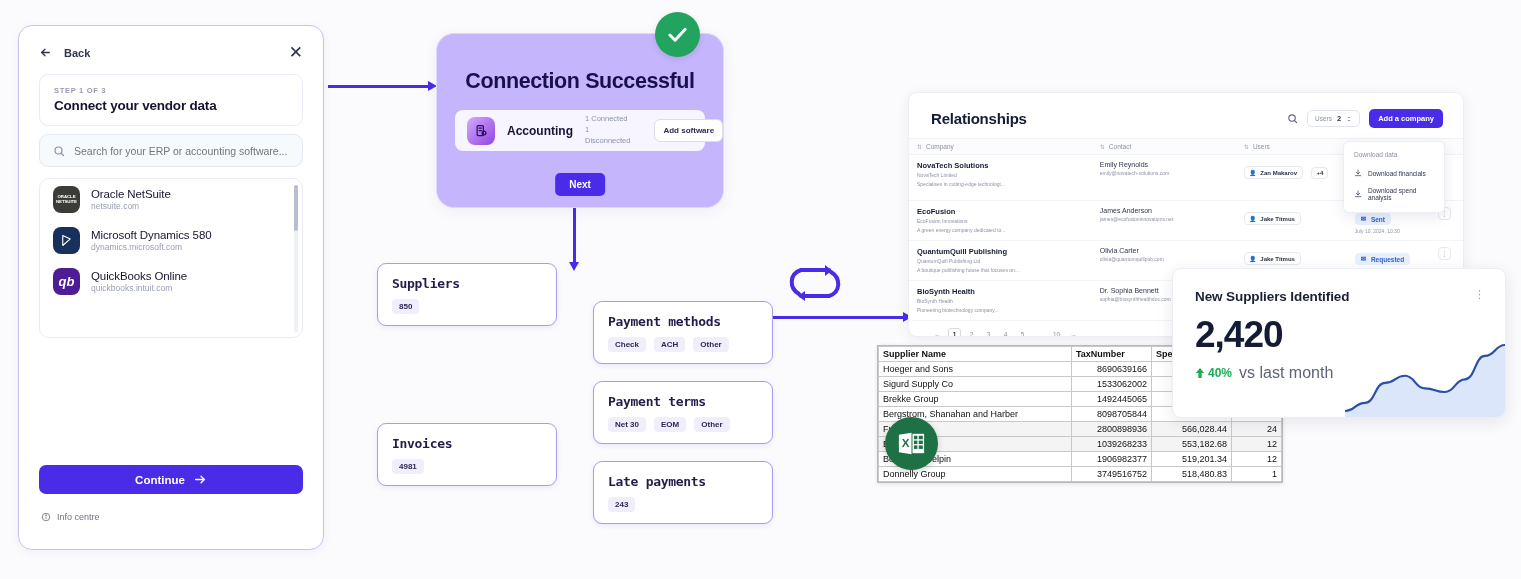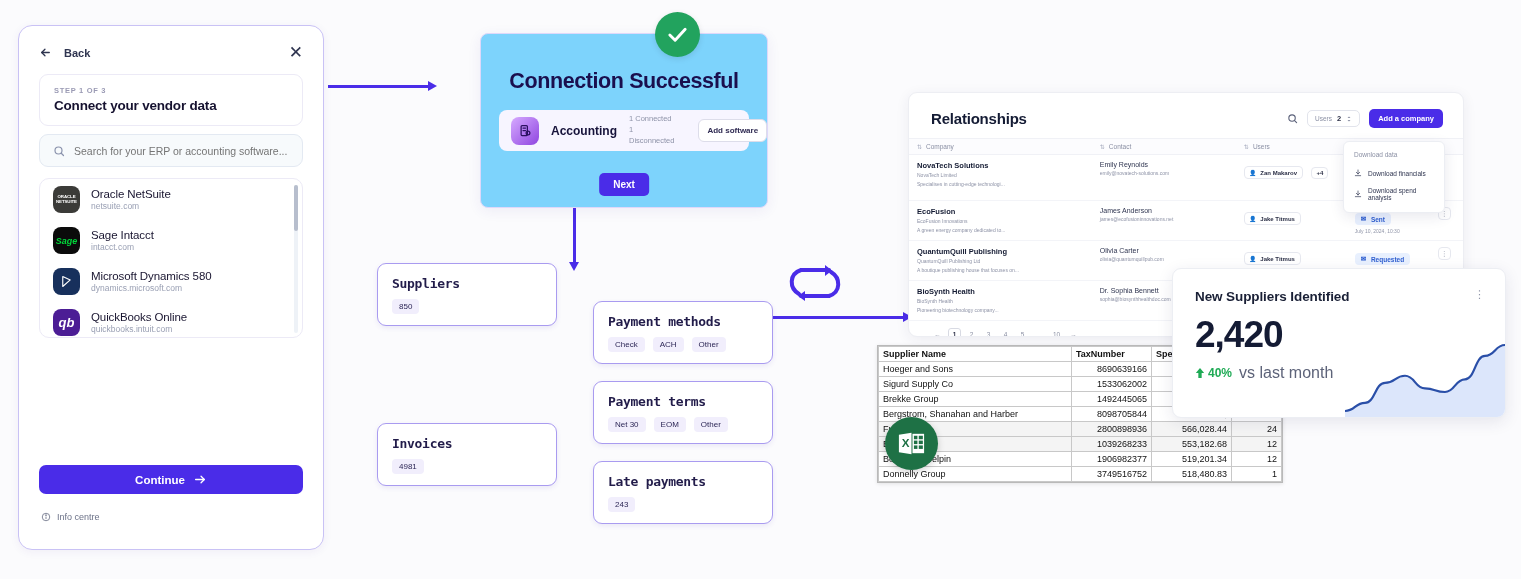--- a/index.html
+++ b/index.html
@@ -71,23 +71,22 @@
     color: #fff; font-size: 11.5px; font-weight: 600; cursor: pointer;
   }
   .ob-cta svg { width: 13px; height: 11px; }
   .ob-info { position: absolute; left: 22px; bottom: 27px; display: flex; align-items: center; gap: 6px; font-size: 9px; color: #6c7288; cursor: pointer; }
   .ob-info svg { width: 10px; height: 10px; }
 
   
   .success {
     position: absolute; left: 436px; top: 33px;
     width: 288px; height: 175px;
-    background: #7dd3fc; border: 1px solid #ded8fa; border-radius: 8px;
+    background: #c4b5fd; border: 1px solid #ded8fa; border-radius: 18px;
     box-shadow: 0 3px 14px rgba(60,40,160,.07);
-    margin-left: 44px;
   }
   .succ-check {
     position: absolute; left: 655px; top: 12px;
     width: 45px; height: 45px; border-radius: 50%;
     background: #22a35e; display: flex; align-items: center; justify-content: center;
     box-shadow: 0 2px 6px rgba(0,0,0,.1); z-index: 5;
   }
   .succ-check svg { width: 23px; height: 23px; }
   .succ-title { text-align: center; font-size: 21.5px; font-weight: 700; color: #1a0f4e; padding-top: 35px; letter-spacing: -.4px; }
   .succ-box {
@@ -114,21 +113,21 @@
   .mcard {
     position: absolute; background: #fff;
     border: 1.5px solid #a99bf0; border-radius: 9px;
     box-shadow: 0 2px 5px rgba(90,70,190,.10);
     padding: 12px 14px 11px 14px;
   }
   .mcard h4 { font-family: "DejaVu Sans Mono", monospace; font-size: 13px; font-weight: 700; color: #221c4a; letter-spacing: -.3px; }
   .mchips { display: flex; gap: 8px; margin-top: 8px; flex-wrap: wrap; }
   .mchip {
     background: #f1eefc; border-radius: 4px; padding: 3px 7px;
-    font-size: 8px; font-weight: 400; color: #2d2756;
+    font-size: 8px; font-weight: 700; color: #2d2756;
     font-family: "Liberation Sans", sans-serif;
   }
 
   #card-suppliers    { left: 377px; top: 263px; width: 180px; }
   #card-transactions { left: 377px; top: 343px; width: 180px; }
   #card-invoices     { left: 377px; top: 423px; width: 180px; }
   #card-paymethods   { left: 593px; top: 301px; width: 180px; }
   #card-payterms     { left: 593px; top: 381px; width: 180px; }
   #card-latepay      { left: 593px; top: 461px; width: 180px; }
 
@@ -277,29 +276,20 @@
     </div>
 
     <div class="ob-list">
       <div class="ob-row">
         <div class="ob-ico ico-netsuite">
             <span>ORACLE NETSUITE</span>
           </div>
         <div>
           <div class="ob-name">Oracle NetSuite</div>
           <div class="ob-url">netsuite.com</div>
-        </div>
-      </div>
-      <div class="ob-row">
-        <div class="ob-ico ico-sage">
-            <span>Sage</span>
-          </div>
-        <div>
-          <div class="ob-name">Sage Intacct</div>
-          <div class="ob-url">intacct.com</div>
         </div>
       </div>
       <div class="ob-row">
         <div class="ob-ico ico-dyn">
           <svg viewBox="0 0 24 24" width="15" height="15">
             <path d="M6 4 L18 9.5 L6 20 Z" fill="none" stroke="#fff" stroke-width="1.8" stroke-linejoin="round"></path>
           </svg>
         </div>
         <div>
           <div class="ob-name">Microsoft Dynamics 580</div>

